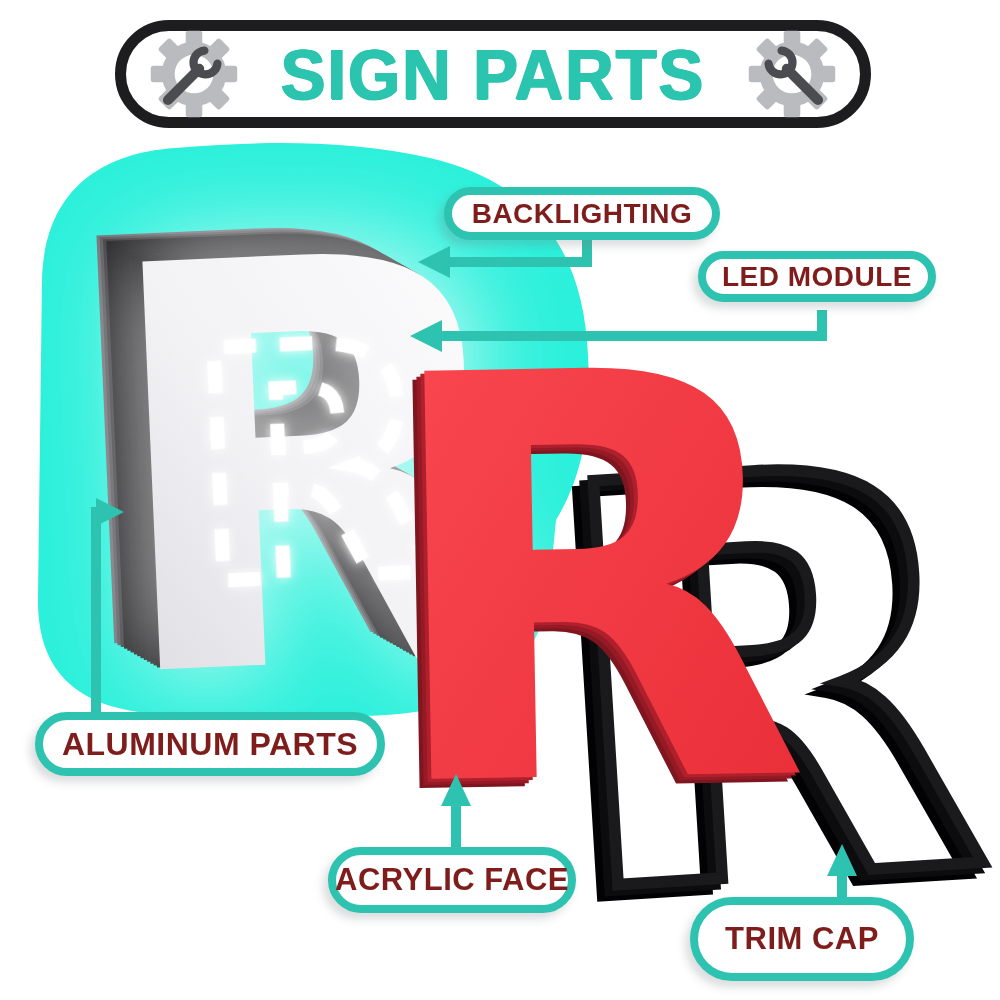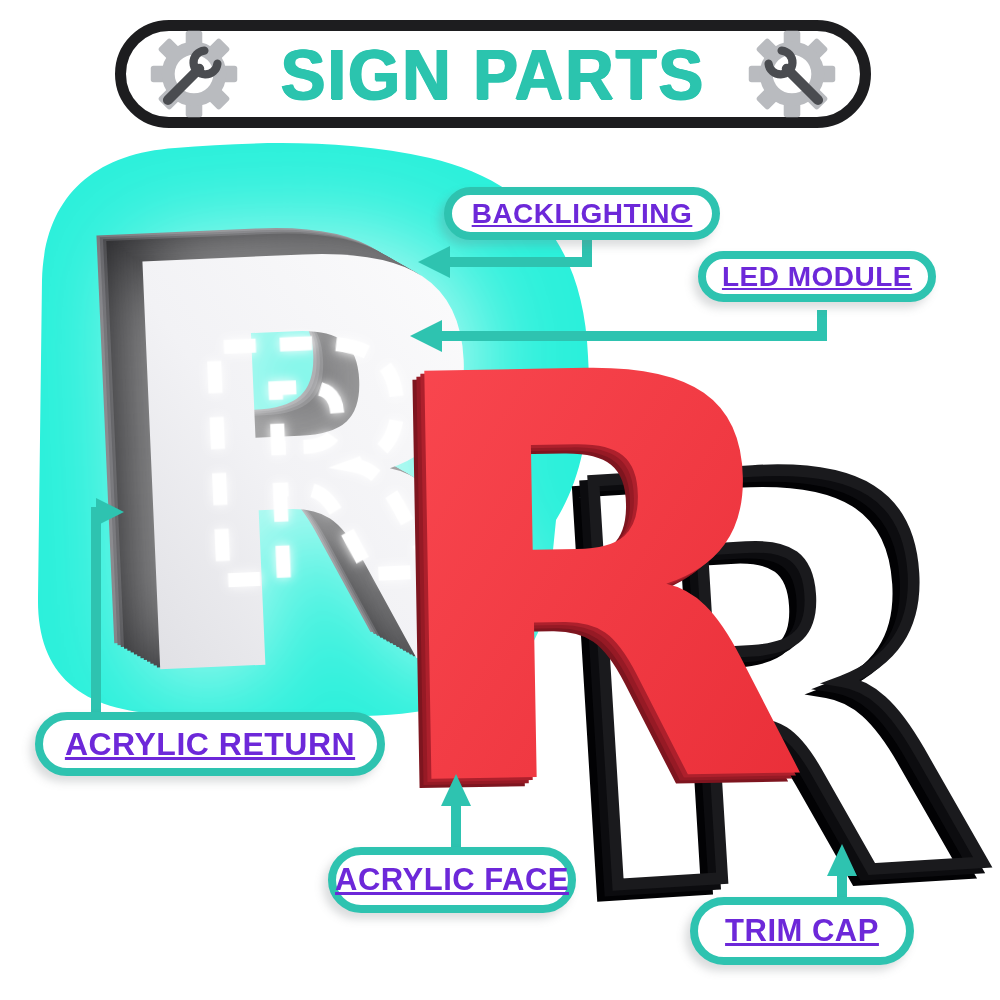--- a/index.html
+++ b/index.html
@@ -23,30 +23,29 @@
     text-shadow:1px 0 0 #2bc4ae,-1px 0 0 #2bc4ae,0 1px 0 #2bc4ae;
     transform:scaleY(1.06);
   }
   .gear-svg{width:92px;height:92px;flex:0 0 auto;}
 
   
   .pill{
     position:absolute;box-sizing:border-box;background:#ffffff;
     border:8px solid #2ec3b0;border-radius:999px;
     display:flex;align-items:center;justify-content:center;
-    color:#6d28d9;font-weight:bold;white-space:nowrap;z-index:20;
+    color:#7f1d1d;font-weight:bold;white-space:nowrap;z-index:20;
     box-shadow:-5px 6px 9px rgba(110,120,122,0.25);
     letter-spacing:0.5px;
-    text-decoration:underline;
   }
   .pill-backlighting{left:444px;top:187px;width:276px;height:53px;font-size:28px;}
   .pill-led-module{left:698px;top:251px;width:238px;height:51px;font-size:28px;}
   .pill-aluminum-return{left:35px;top:712px;width:350px;height:64px;font-size:32px;}
   .pill-acrylic-face{left:328px;top:847px;width:248px;height:66px;font-size:31px;justify-content:center;}
-  .pill-trim-cap{left:690px;top:897px;width:224px;height:68px;font-size:31px;}
+  .pill-trim-cap{left:690px;top:897px;width:224px;height:84px;font-size:31px;}
 </style>
 </head>
 <body>
 
 <div id="stage">
 
   <svg id="art" viewBox="0 0 1000 1000">
     <defs>
 
       <text id="glyph" x="0" y="0" text-anchor="middle" font-family="DejaVu Sans, Liberation Sans, sans-serif" font-weight="bold" font-size="100">R</text>
@@ -162,21 +161,21 @@
     </svg>
   </div>
 
   <div class="pill pill-backlighting">
     <span>BACKLIGHTING</span>
   </div>
   <div class="pill pill-led-module">
     <span>LED MODULE</span>
   </div>
   <div class="pill pill-aluminum-return">
-    <span>ACRYLIC RETURN</span>
+    <span>ALUMINUM PARTS</span>
   </div>
   <div class="pill pill-acrylic-face">
     <span>ACRYLIC FACE</span>
   </div>
   <div class="pill pill-trim-cap">
     <span>TRIM CAP</span>
   </div>
 
 </div>
 

